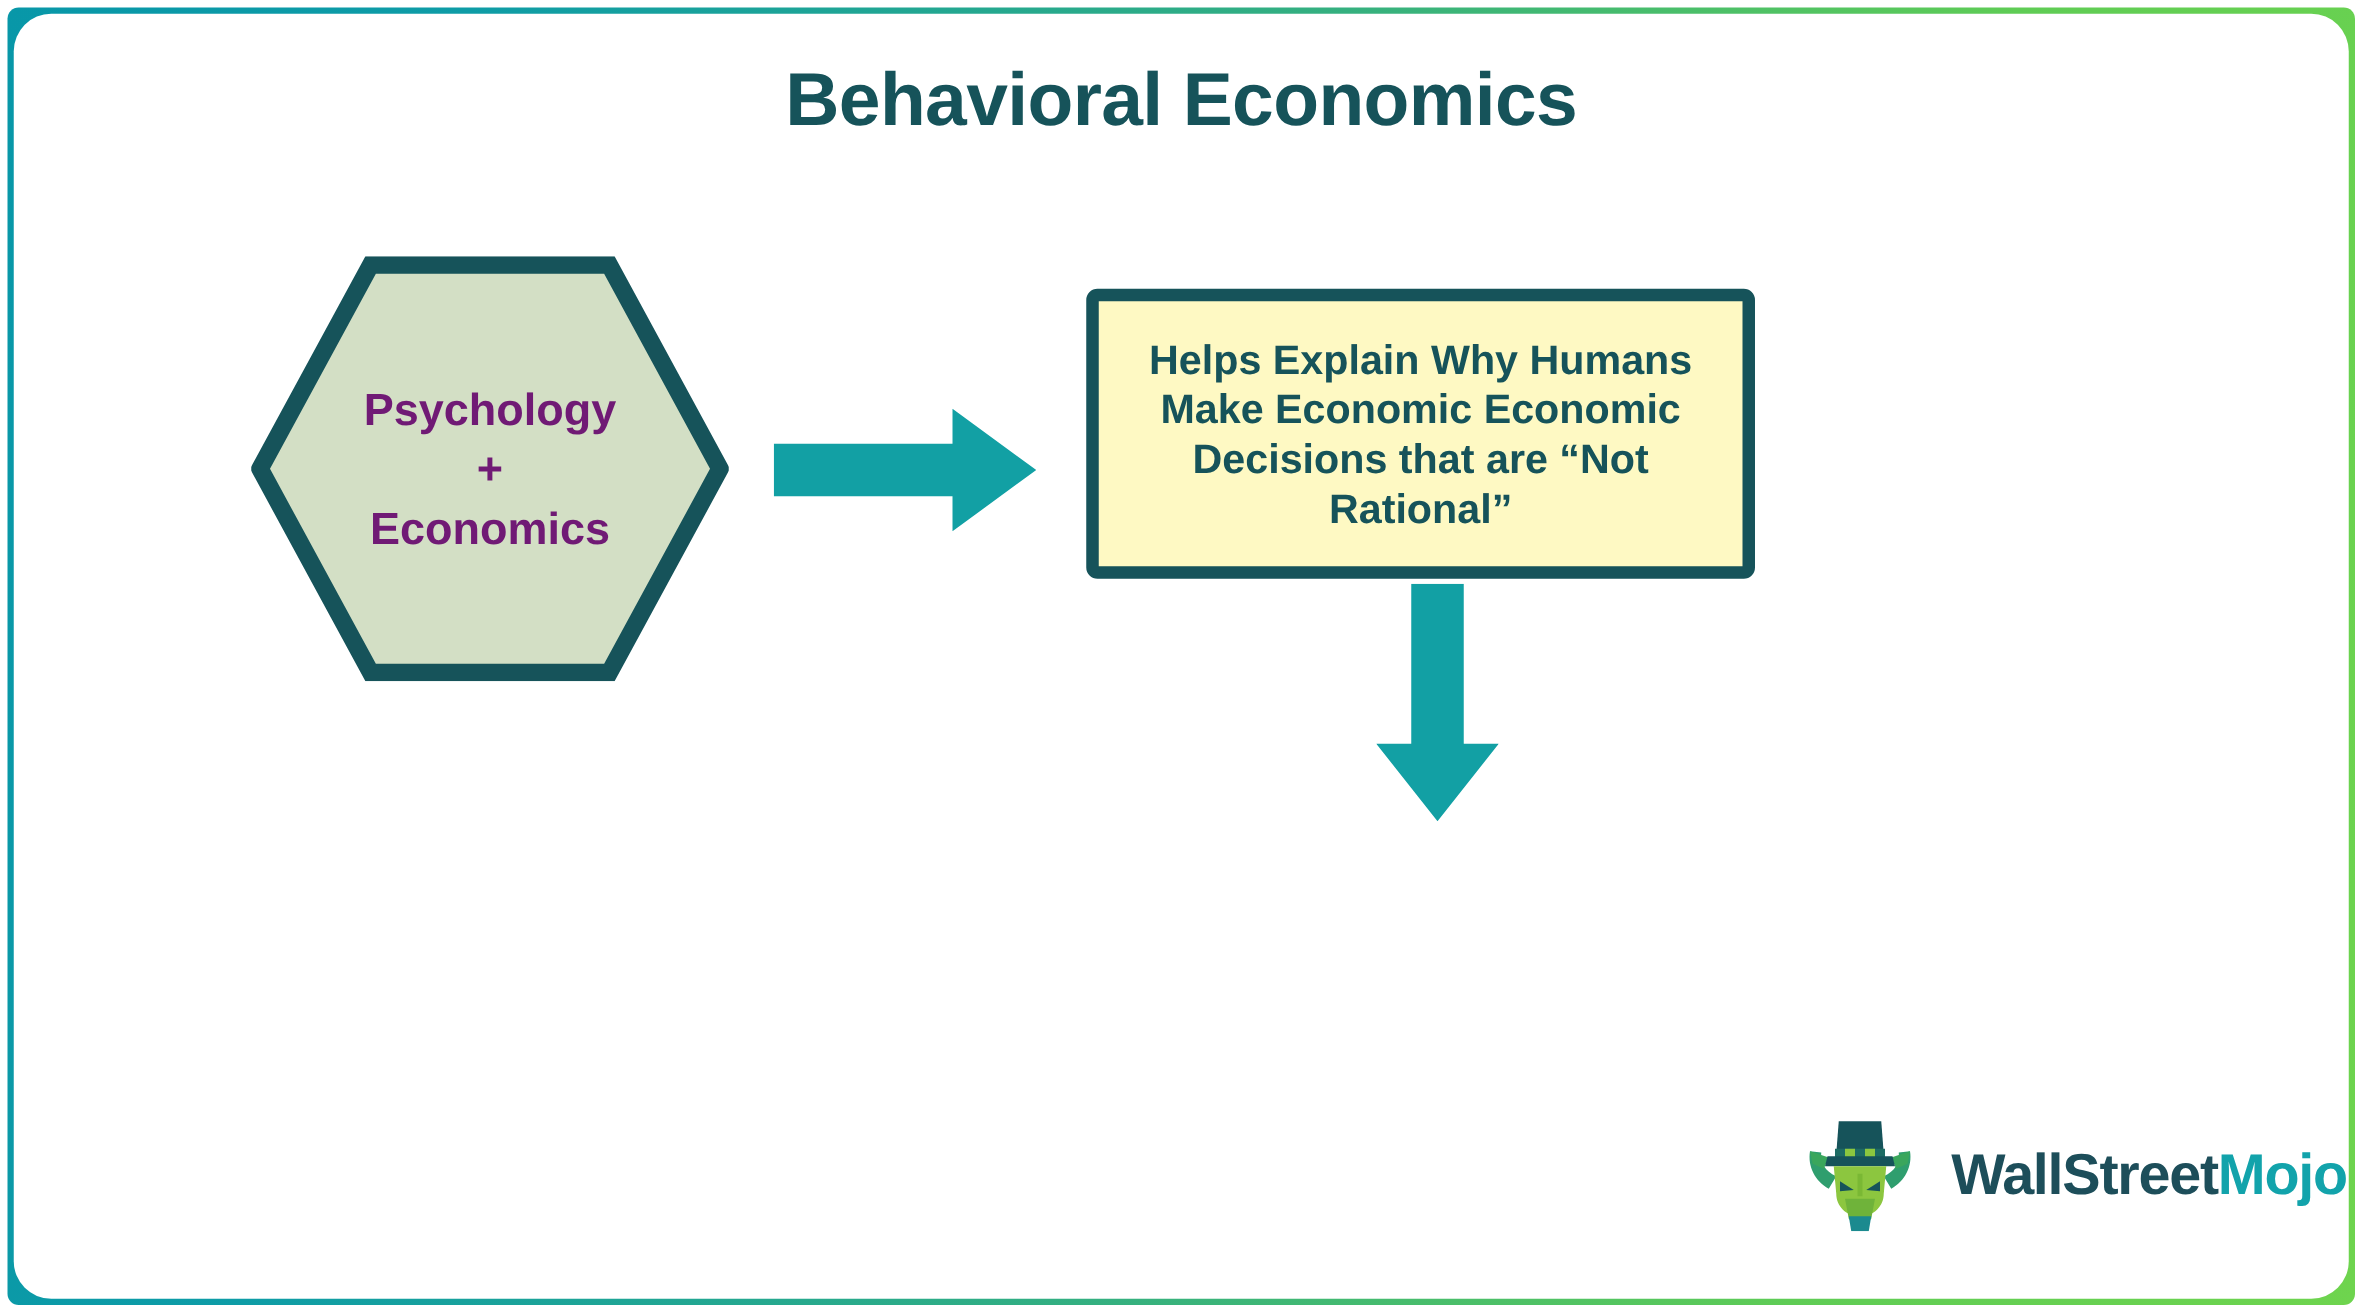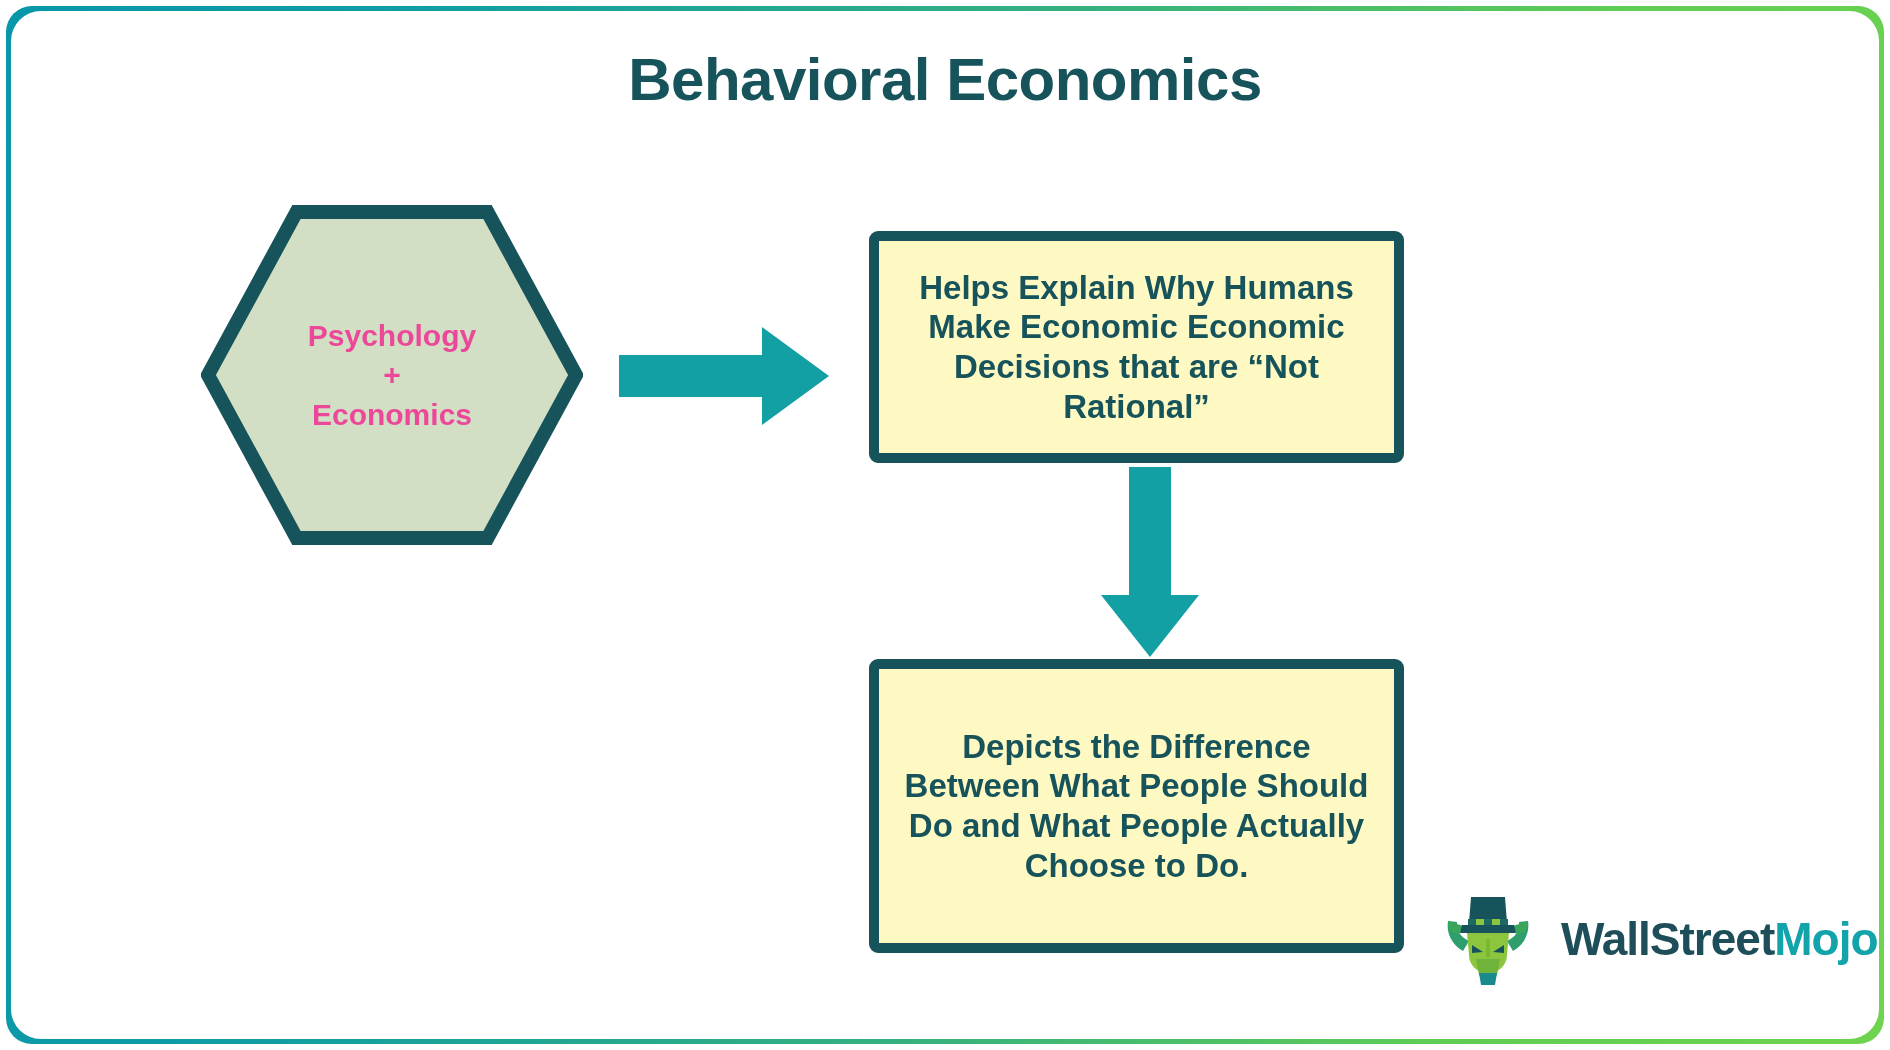--- a/index.html
+++ b/index.html
@@ -15,21 +15,21 @@
   }
 
   
   #infographic-frame {
     position: absolute;
     left: 6px;
     top: 6px;
     width: 1878px;
     height: 1038px;
     box-sizing: border-box;
-    border-radius: 26px;
+    border-radius: 9px;
     padding: 5px;
     background: linear-gradient(100deg, #0897a8 0%, #0e9ca6 18%, #35b07f 52%, #5fcc55 78%, #6ed44e 100%);
   }
   #infographic-canvas {
     position: relative;
     width: 100%;
     height: 100%;
     background: #ffffff;
     border-radius: 30px;
     overflow: hidden;
@@ -67,22 +67,22 @@
   #hexagon-label {
     position: absolute;
     left: 0;
     top: 0;
     width: 382px;
     height: 340px;
     display: flex;
     flex-direction: column;
     align-items: center;
     justify-content: center;
-    color: #ec4899;
-    font-size: 30px;
+    color: #701a75;
+    font-size: 36px;
     font-weight: 700;
     line-height: 1.32;
     text-align: center;
     white-space: pre-line;
   }
 
   
   #arrow-hex-to-box1 {
     position: absolute;
     left: 608px;
@@ -182,23 +182,20 @@
     <div id="arrow-box1-to-box2">
       <svg width="98" height="190" viewBox="0 0 98 190" xmlns="http://www.w3.org/2000/svg">
         <polygon points="28,0 70,0 70,128 98,128 49,190 0,128 28,128" fill="#12a0a4"></polygon>
       </svg>
     </div>
 
     <div id="statement-box-1" class="statement-box">
       <div class="statement-text">Helps Explain Why Humans Make Economic Economic Decisions that are “Not Rational”</div>
     </div>
 
-    <div id="statement-box-2" class="statement-box">
-      <div class="statement-text">Depicts the Difference Between What People Should Do and What People Actually Choose to Do.</div>
-    </div>
 
     <div id="brand-logo">
       <svg id="brand-mascot-icon" viewBox="0 0 86 92" xmlns="http://www.w3.org/2000/svg">
 
         <path d="M3 28 C1 40 7 52 18 58 L24 48 C15 44 11 37 12 29 Z" fill="#2f9e6e"></path>
         <path d="M3 28 L18 33 L14 42 L5 38 Z" fill="#3aa65c"></path>
 
         <path d="M83 28 C85 40 79 52 68 58 L62 48 C71 44 75 37 74 29 Z" fill="#2f9e6e"></path>
         <path d="M83 28 L68 33 L72 42 L81 38 Z" fill="#3aa65c"></path>
 

